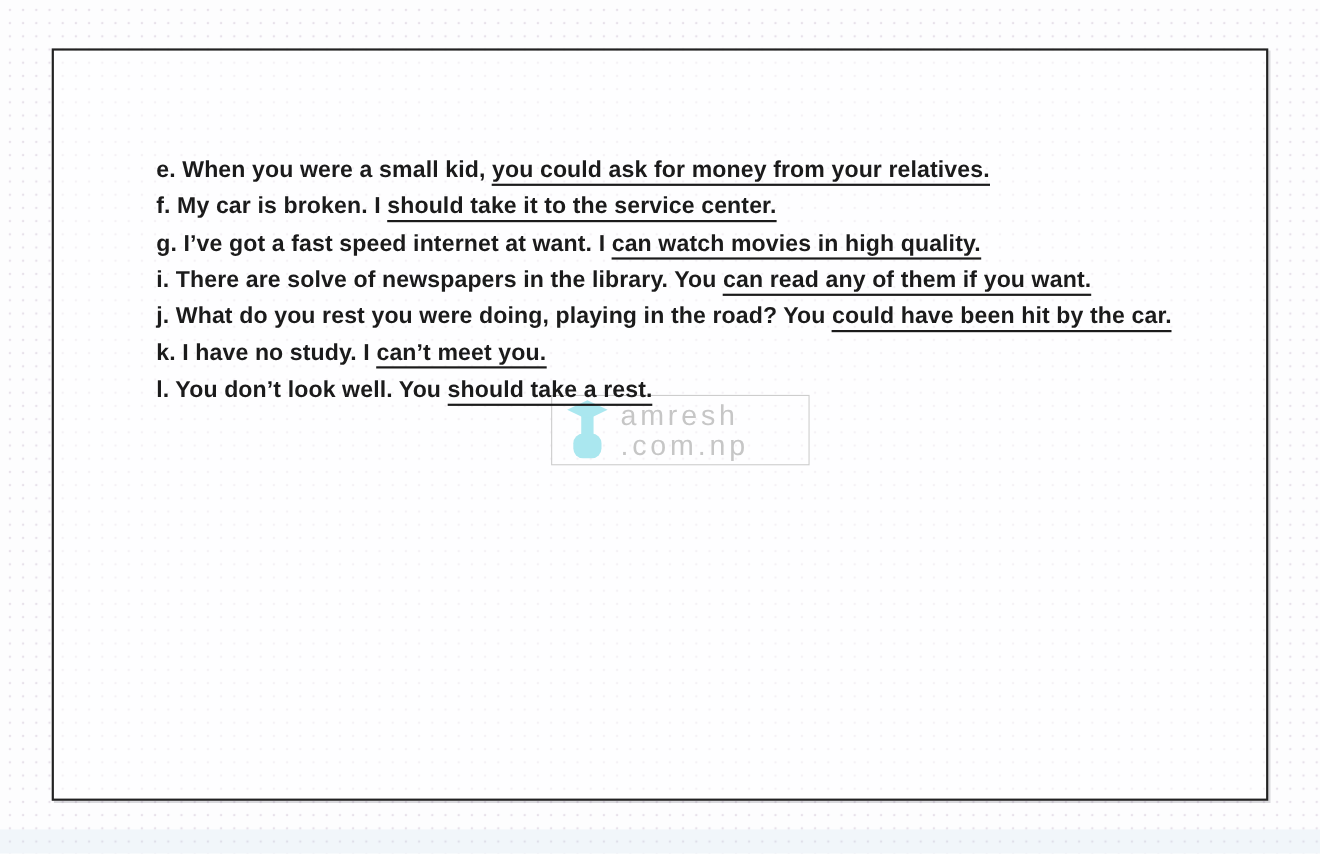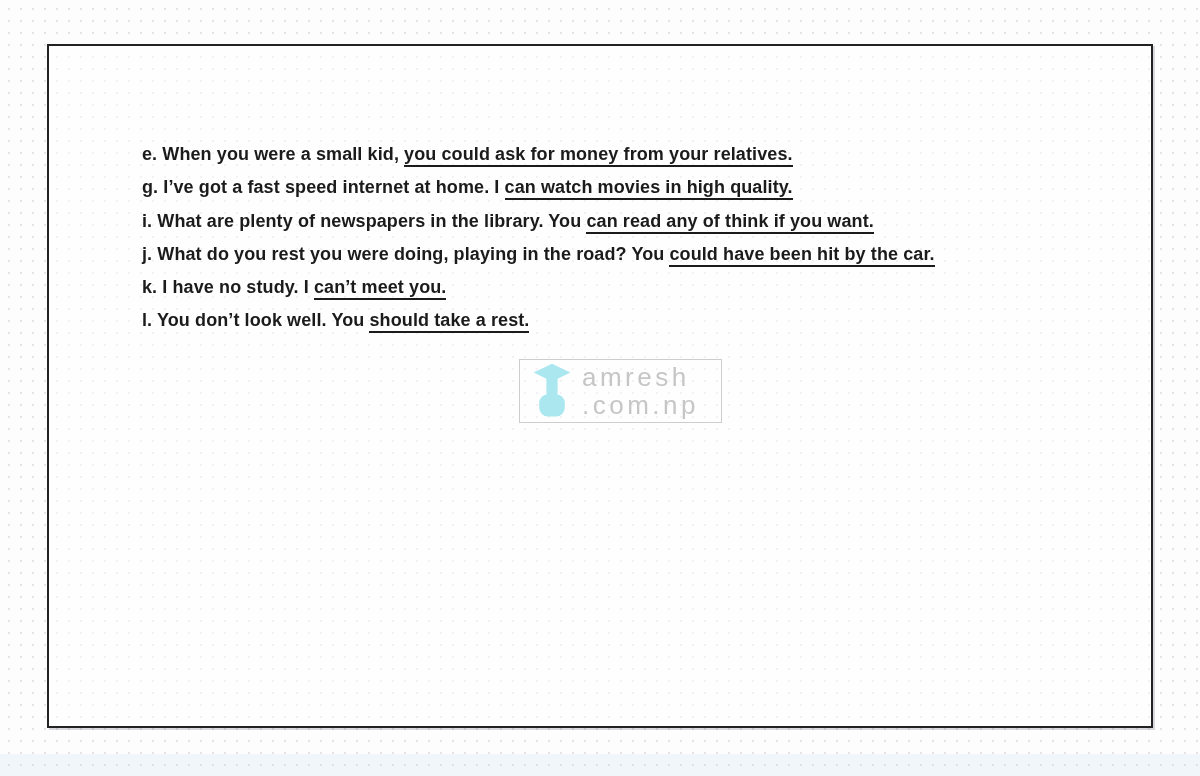--- a/index.html
+++ b/index.html
@@ -30,23 +30,23 @@
     left: 47px;
     top: 44px;
     width: 1106px;
     height: 684px;
     border: 2px solid #222222;
     background: rgba(255, 255, 255, 0.55);
     box-shadow: 2px 2px 0 rgba(110, 110, 125, 0.25);
   }
   .watermark {
     position: absolute;
-    left: 470px;
+    left: 452px;
     top: 313px;
-    width: 203px;
+    width: 235px;
     height: 64px;
     border: 1px solid #cdcdcd;
     display: flex;
     align-items: center;
     padding-left: 12px;
     z-index: 1;
   }
   .wm-icon { width: 40px; height: 58px; flex: 0 0 auto; }
   .wm-text {
     margin-left: 10px;
@@ -56,21 +56,21 @@
     letter-spacing: 3.5px;
     line-height: 28px;
     white-space: nowrap;
   }
   .text-block {
     position: absolute;
     left: 93px;
     top: 92px;
     z-index: 2;
     color: #1b1b1b;
-    font-size: 18px;
+    font-size: 21px;
     font-weight: bold;
     line-height: 33.3px;
     letter-spacing: 0.1px;
     white-space: nowrap;
   }
   .sentence-line { height: 33.3px; }
   .u {
     border-bottom: 2.4px solid #1b1b1b;
     padding-bottom: 1px;
   }
@@ -92,22 +92,23 @@
         </g>
       </svg>
       <div class="wm-text">
         <div>amresh</div>
         <div>.com.np</div>
       </div>
     </div>
 
     <div class="text-block">
       <div class="sentence-line"><span>e. When you were a small kid, </span><span class="u">you could ask for money from your relatives.</span></div>
-      <div class="sentence-line"><span>g. I’ve got a fast speed internet at home. I </span><span class="u">can watch movies in high quality.</span></div>
-      <div class="sentence-line"><span>i. What are plenty of newspapers in the library. You </span><span class="u">can read any of think if you want.</span></div>
+      <div class="sentence-line"><span>f. My car is broken. I </span><span class="u">should take it to the service center.</span></div>
+      <div class="sentence-line"><span>g. I’ve got a fast speed internet at want. I </span><span class="u">can watch movies in high quality.</span></div>
+      <div class="sentence-line"><span>i. There are solve of newspapers in the library. You </span><span class="u">can read any of them if you want.</span></div>
       <div class="sentence-line"><span>j. What do you rest you were doing, playing in the road? You </span><span class="u">could have been hit by the car.</span></div>
       <div class="sentence-line"><span>k. I have no study. I </span><span class="u">can’t meet you.</span></div>
       <div class="sentence-line"><span>l. You don’t look well. You </span><span class="u">should take a rest.</span></div>
     </div>
 
   </div>
 
   <div class="bottom-tint"></div>
 </div>
 

